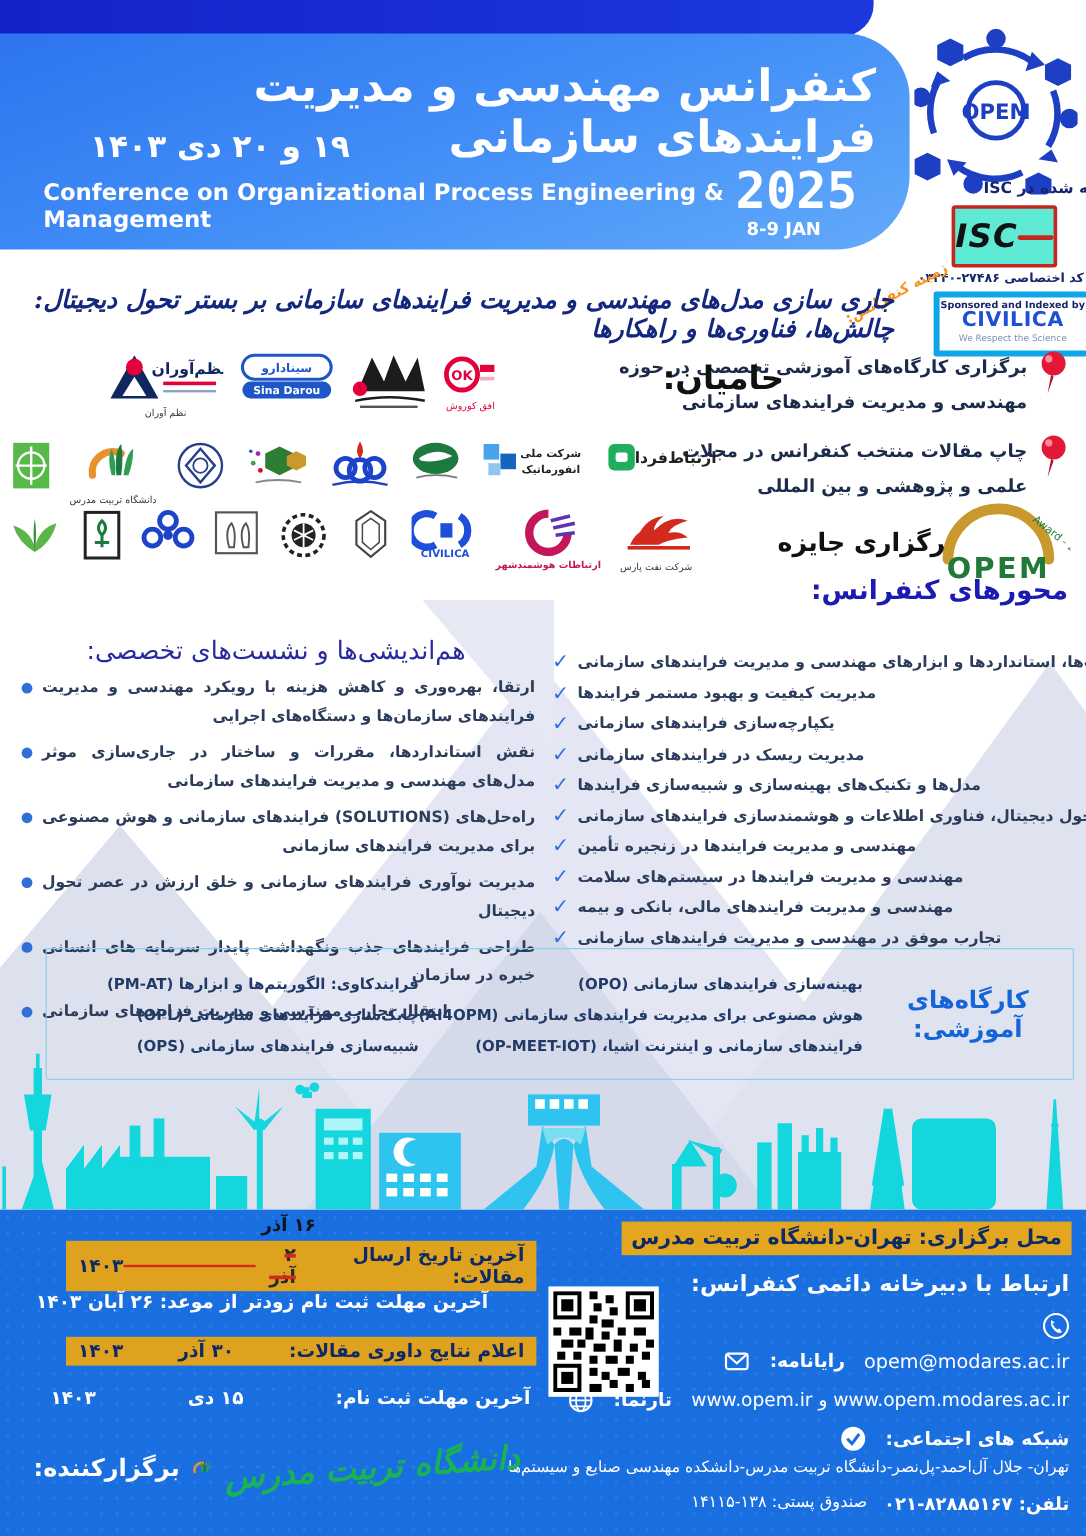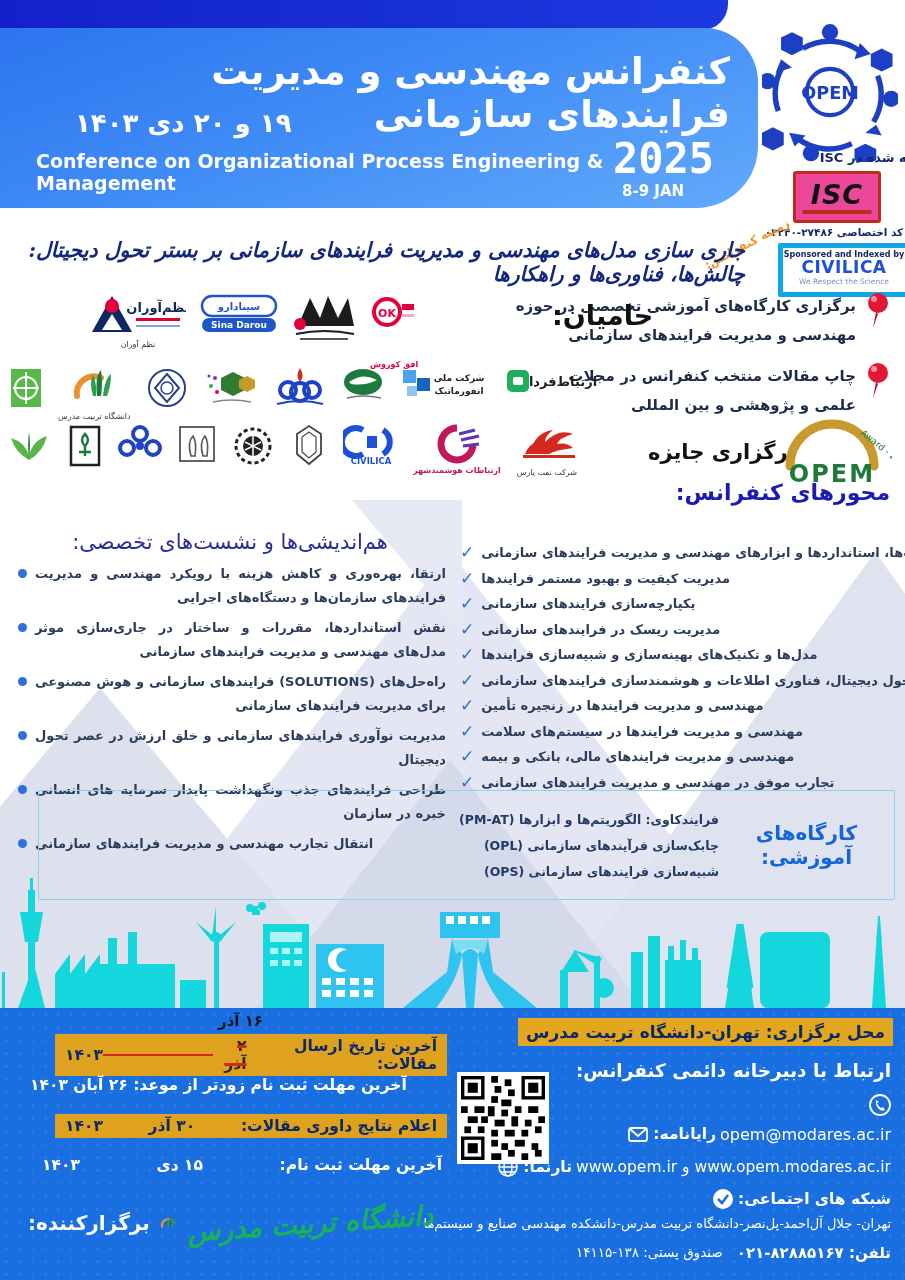--- a/index.html
+++ b/index.html
@@ -22,22 +22,22 @@
     font-weight:bold;width:575px;}
   .year-en{position:absolute;left:613px;top:134px;color:#fff;font-size:42px;
     font-weight:bold;font-family:"DejaVu Sans Mono",monospace;}
   .dates-en{position:absolute;left:622px;top:182px;color:#fff;font-size:15px;font-weight:bold;}
   .opem-logo{position:absolute;left:762px;top:22px;width:136px;height:140px;}
   .opem-logo text{font-weight:bold;}
   
   .isc-label{position:absolute;left:812px;top:150px;width:126px;text-align:center;
     direction:rtl;color:#13266e;font-size:13px;font-weight:bold;}
   .isc-box{position:absolute;left:793px;top:171px;width:82px;height:46px;
-    background:#ec4899;border:3px solid #c3271f;border-radius:3px;
-    display:flex;flex-direction:column;align-items:center;justify-content:center;}
+    background:#5eead4;border:3px solid #c3271f;border-radius:3px;
+    display:flex;flex-direction:row;align-items:center;justify-content:center;}
   .isc-box .isc-txt{color:#111;font-size:27px;font-weight:bold;line-height:1;
     font-style:italic;letter-spacing:1px;}
   .isc-box .isc-sub{width:70px;height:4px;background:#c3271f;margin-top:2px;border-radius:2px;}
   .isc-code{position:absolute;left:764px;top:226px;width:140px;text-align:center;
     direction:rtl;color:#13266e;font-size:10.5px;font-weight:bold;}
   .civilica-box{position:absolute;left:778px;top:243px;width:122px;height:44px;
     background:#fff;border:5px solid #0ea5e9;border-radius:2px;text-align:center;}
   .civ1{color:#13266e;font-size:8px;font-weight:bold;margin-top:2px;}
   .civ2{color:#1e4fd8;font-size:17px;font-weight:bold;letter-spacing:.5px;line-height:1;}
   .civ3{color:#7a93b8;font-size:7.5px;margin-top:1px;}
@@ -105,21 +105,21 @@
   
   .footer{position:absolute;left:0;top:1008px;width:905px;height:272px;z-index:4;
     background:#1a6fe0;
     background-image:radial-gradient(rgba(255,255,255,.08) 1px,transparent 1.6px);
     background-size:13px 13px;}
   .venue{position:absolute;right:12px;top:10px;background:#e2a71e;color:#0d2a66;
     font-size:17px;font-weight:bold;direction:rtl;padding:4px 8px;}
   .contact-heading{position:absolute;right:14px;top:52px;color:#fff;font-size:18.5px;
     font-weight:bold;direction:rtl;}
   .f-row{position:absolute;right:14px;display:flex;flex-direction:row-reverse;
-    direction:rtl;align-items:center;gap:4px;color:#fff;}
+    direction:rtl;align-items:center;gap:16px;color:#fff;}
   .f-row .lbl{font-size:15.5px;font-weight:bold;}
   .f-row .val{font-size:16px;direction:ltr;}
   .ficon{width:22px;height:22px;flex:0 0 22px;}
   #row-phone{top:86px;}
   #row-email{top:115px;}
   #row-web{top:148px;}
   #row-social{top:180px;}
   .address{position:absolute;right:14px;top:208px;color:#fff;font-size:13px;
     direction:rtl;white-space:nowrap;}
   .postal{position:absolute;right:14px;top:236px;color:#fff;font-size:13.5px;
@@ -235,21 +235,21 @@
   <div class="sponsor-label">حامیان:</div>
 
   <div class="logo-row" id="logo-row-1">
     <div class="logo-tile">
       <svg class="shape" width="44" height="40" viewBox="0 0 44 40">
         <circle cx="15" cy="20" r="13" fill="none" stroke="#e4003a" stroke-width="4"></circle>
         <text x="15" y="25" text-anchor="middle" font-size="11" font-weight="bold" fill="#e4003a">OK</text>
         <rect x="30" y="12" width="12" height="6" fill="#e4003a"></rect>
         <rect x="30" y="22" width="12" height="3" fill="#f8a9bd"></rect>
       </svg>
-      <span class="logo-cap" style="color:#e4003a;font-weight:bold;margin-top:26px;">افق کوروش</span>
+      <span class="logo-cap" style="color:#e4003a;font-weight:normal;">افق کوروش</span>
     </div>
     <div class="logo-tile">
       <svg class="shape" width="64" height="52" viewBox="0 0 64 52">
         <polygon points="6,34 18,6 28,26 36,4 46,26 56,6 62,34" fill="#1c1c1c"></polygon>
         <circle cx="8" cy="32" r="6" fill="#e4003a"></circle>
         <path d="M4 42 Q32 36 62 42" stroke="#1c1c1c" stroke-width="2" fill="none"></path>
         <rect x="8" y="46" width="48" height="2" fill="#555"></rect>
       </svg>
     </div>
     <div class="logo-tile">
@@ -476,20 +476,25 @@
         <span class="txt">طراحی فرایندهای جذب ونگهداشت پایدار سرمایه های انسانی خبره در سازمان</span>
       </div>
     <div class="session-item">
         <span class="bullet"></span>
         <span class="txt">انتقال تجارب مهندسی و مدیریت فرایندهای سازمانی</span>
       </div>
   </div>
 
   <div class="workshops-box">
     <div class="workshops-heading">کارگاه‌های آموزشی:</div>
+    <div class="ws-col" id="ws-col-right">
+      <div class="ws-item">بهینه‌سازی فرایندهای سازمانی (OPO)</div>
+      <div class="ws-item">هوش مصنوعی برای مدیریت فرایندهای سازمانی (AI4OPM)</div>
+      <div class="ws-item">فرایندهای سازمانی و اینترنت اشیا، (OP-MEET-IOT)</div>
+    </div>
     <div class="ws-col" id="ws-col-left">
       <div class="ws-item">فرایندکاوی: الگوریتم‌ها و ابزارها (PM-AT)</div>
       <div class="ws-item">چابک‌سازی فرآیندهای سازمانی (OPL)</div>
       <div class="ws-item">شبیه‌سازی فرایندهای سازمانی (OPS)</div>
     </div>
   </div>
 
   <svg class="skyline" viewBox="0 0 905 132" preserveAspectRatio="none">
     <g fill="#14d6dd">
       <rect x="28" y="14" width="7" height="118"></rect>

